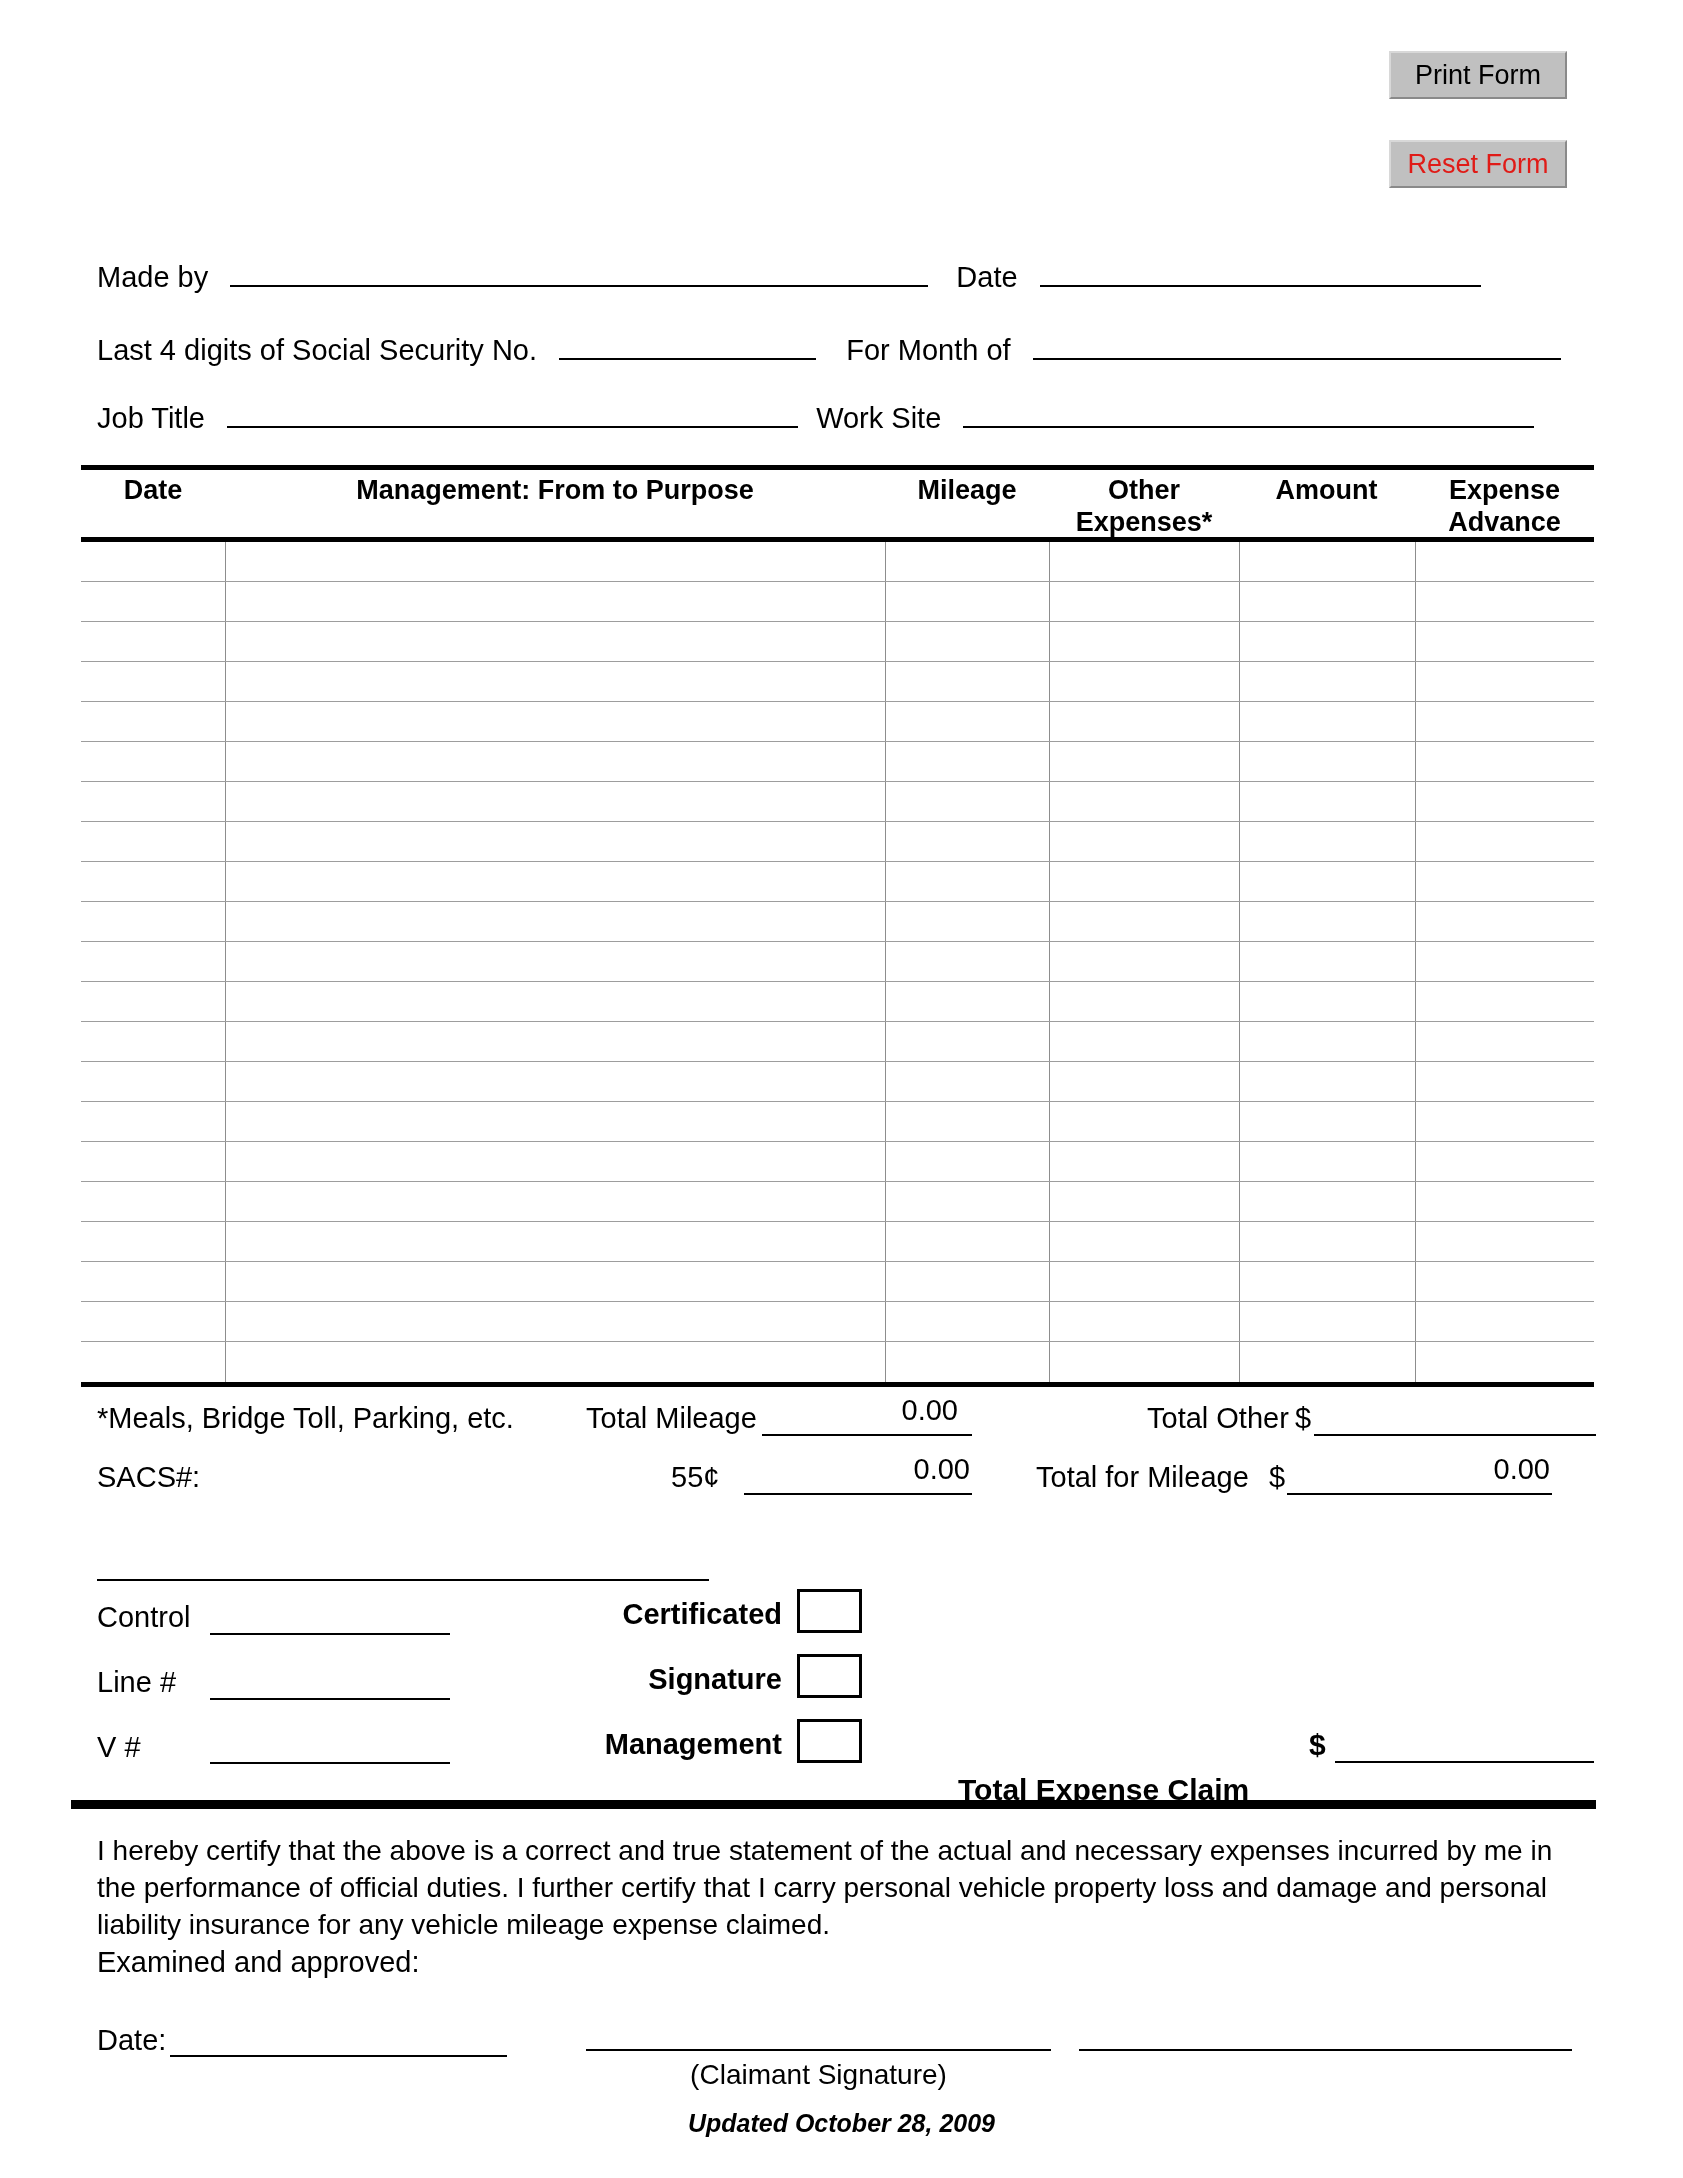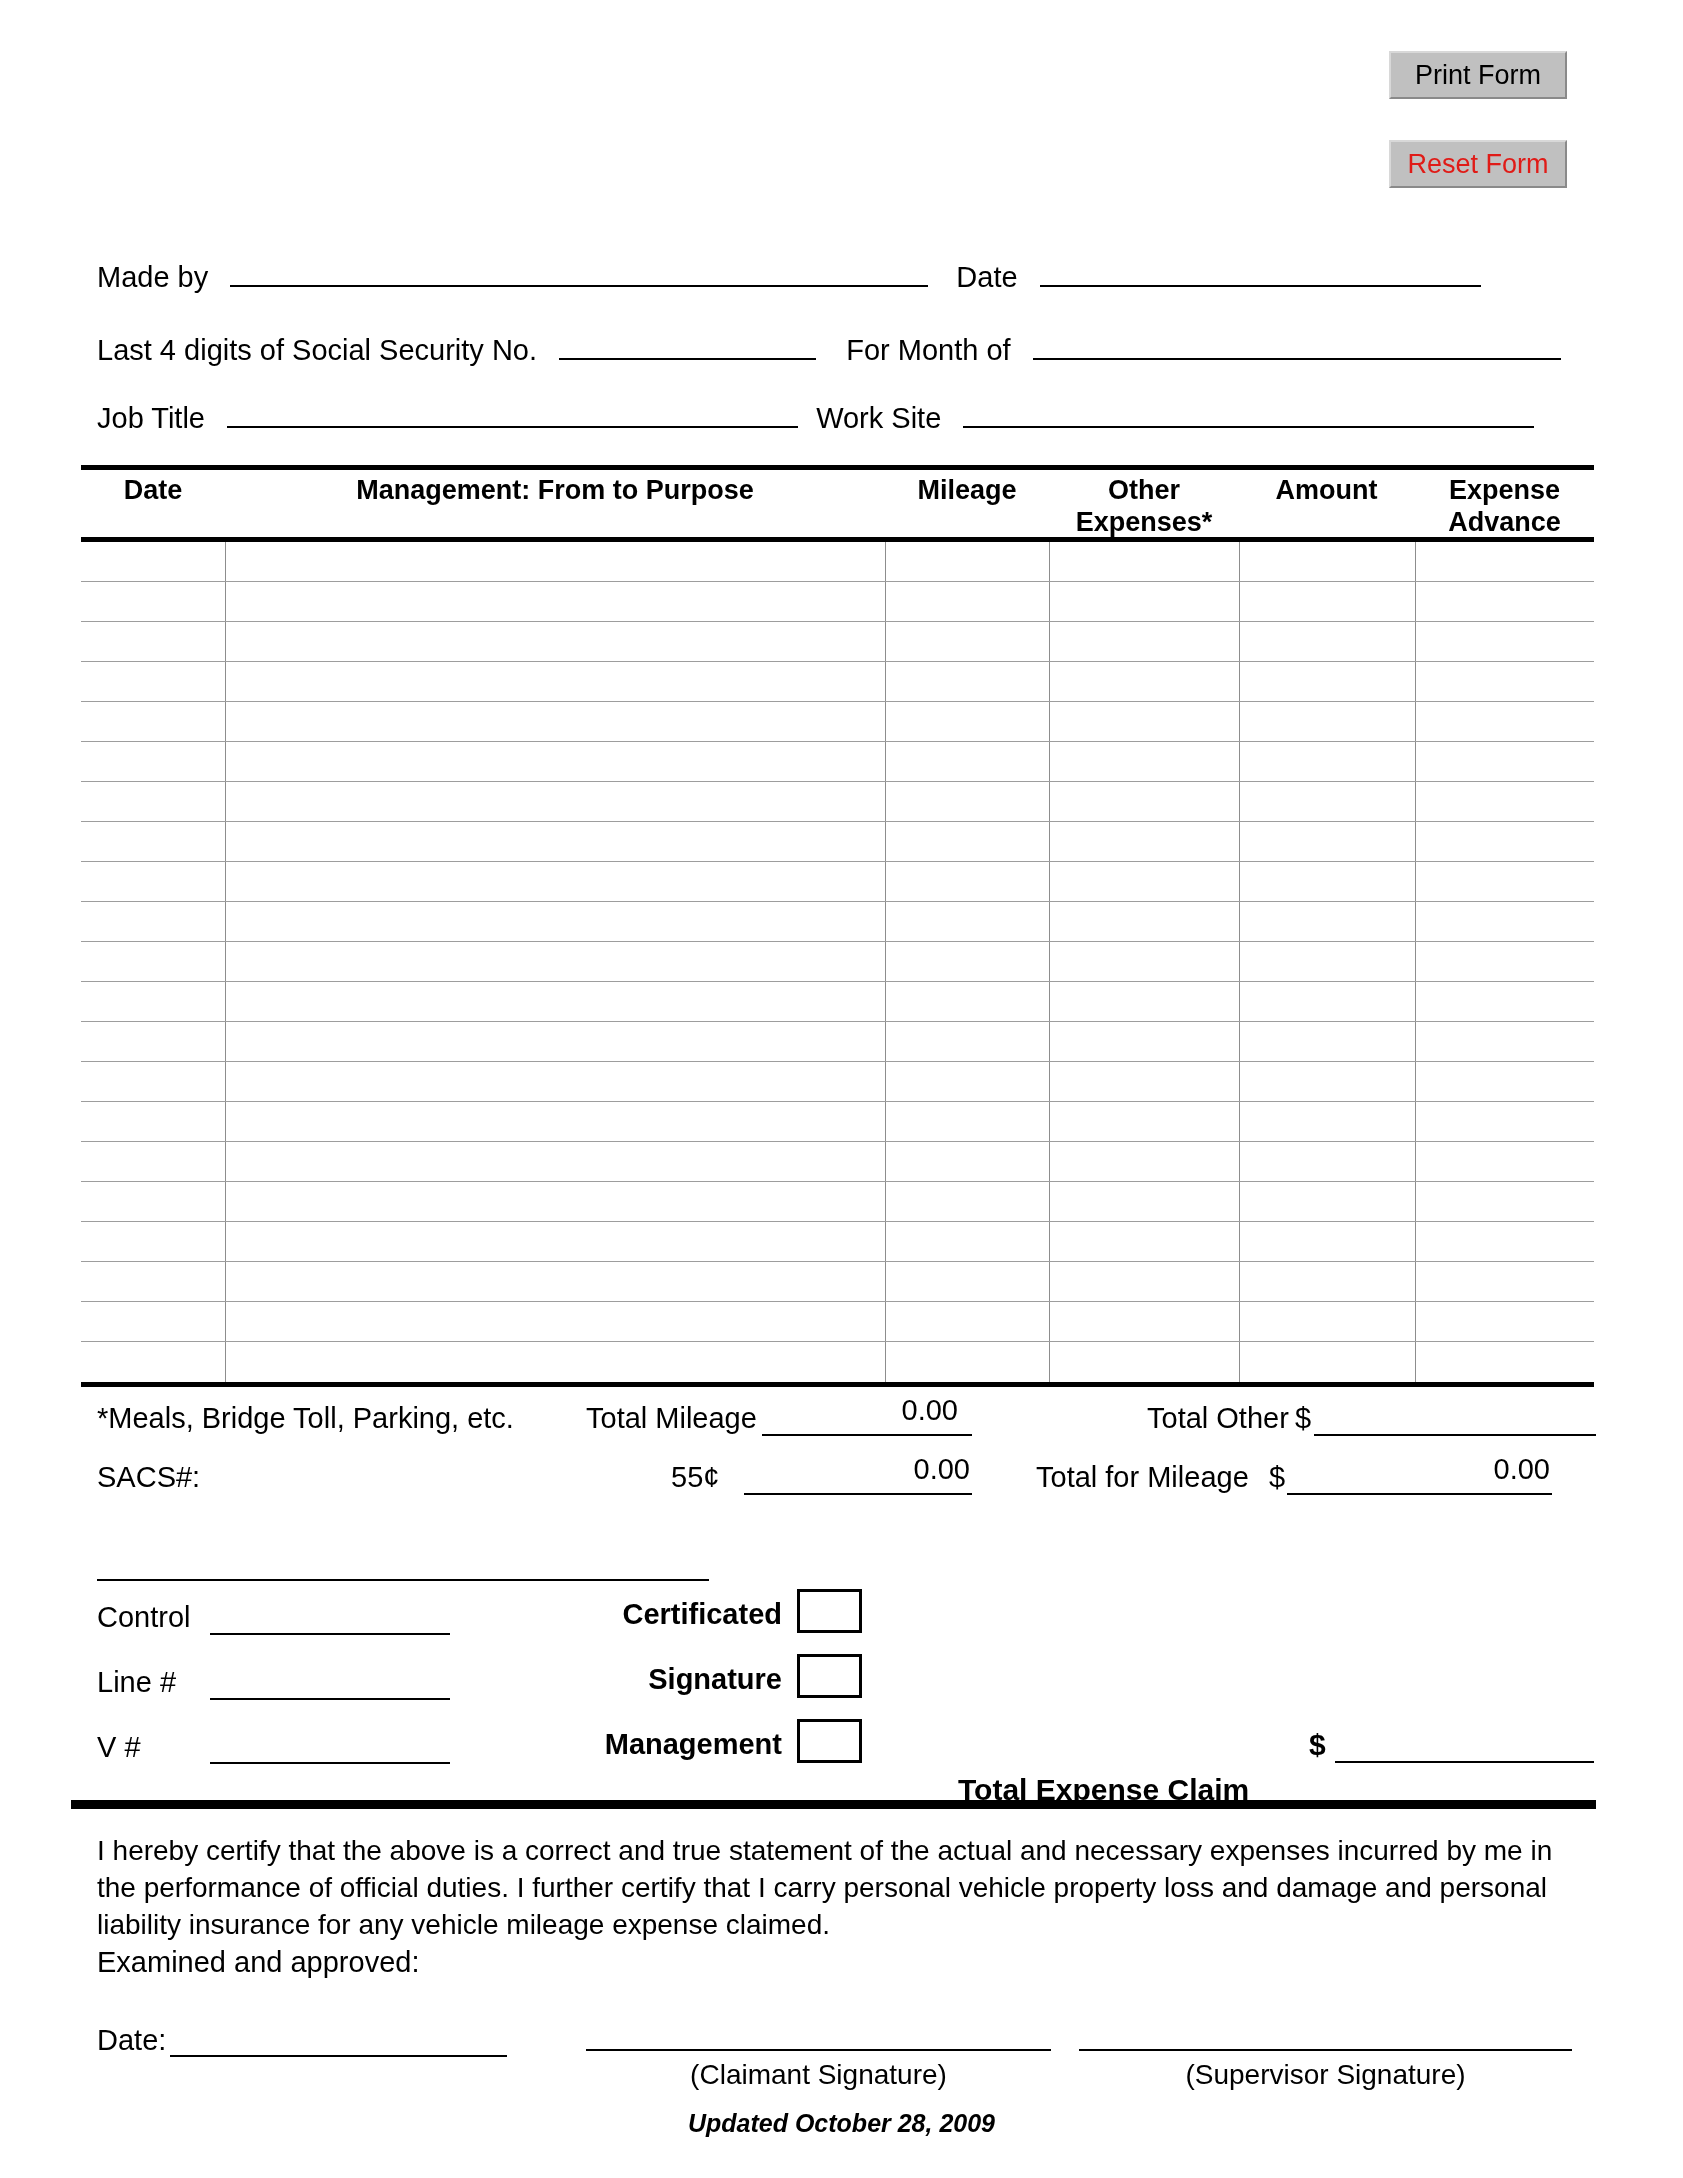--- a/index.html
+++ b/index.html
@@ -338,18 +338,17 @@
 
   <div class="ctl-label" style="left:97px;top:1946px;">Examined and approved:</div>
 
   <div class="ctl-label" style="left:97px;top:2024px;">Date:</div>
   <div class="ctl-rule" style="left:170px;top:2055px;width:337px;"></div>
 
   <div class="ctl-rule" style="left:586px;top:2049px;width:465px;"></div>
   <div class="sig-caption" style="left:586px;top:2059px;width:465px;">(Claimant Signature)</div>
 
   <div class="ctl-rule" style="left:1079px;top:2049px;width:493px;"></div>
-  <div class="sig-caption" style="left:1079px;top:2059px;width:493px;">(Supervisor Signature)</div>
 
   <div id="updated-footer">Updated October 28, 2009</div>
 
 </div>
 
 
 </body></html>

